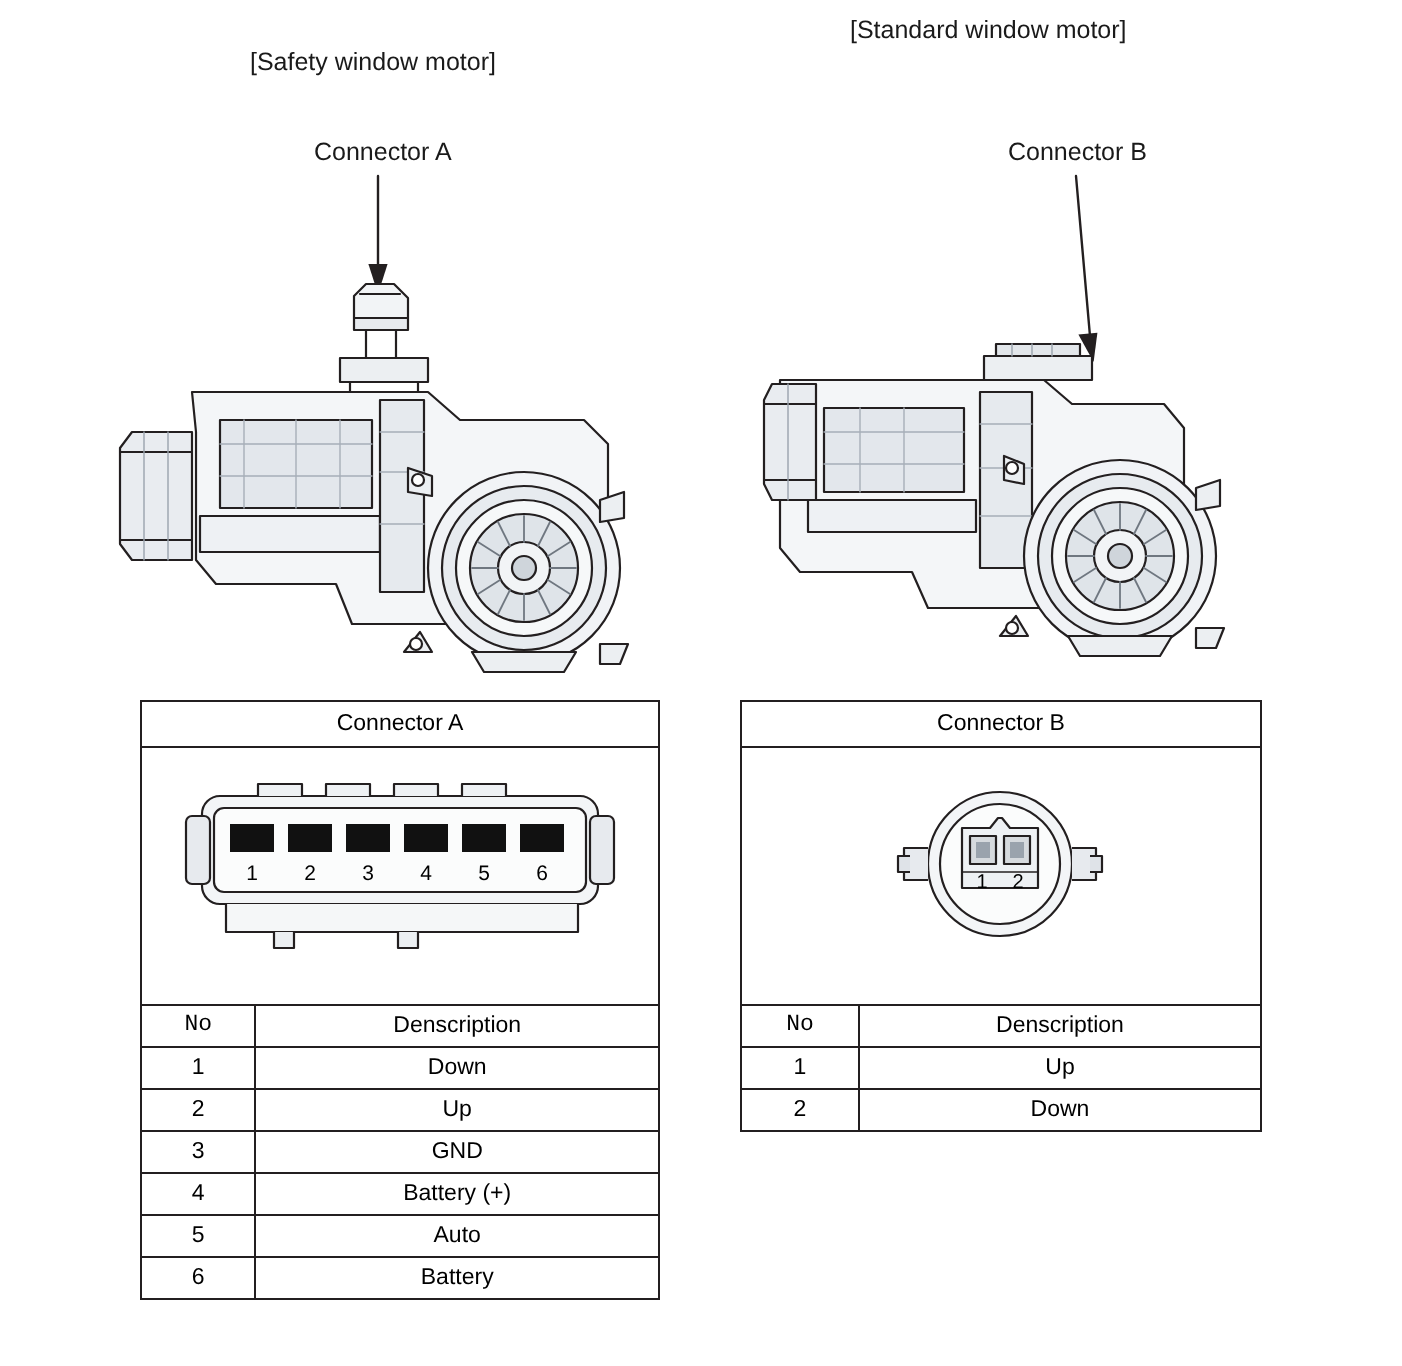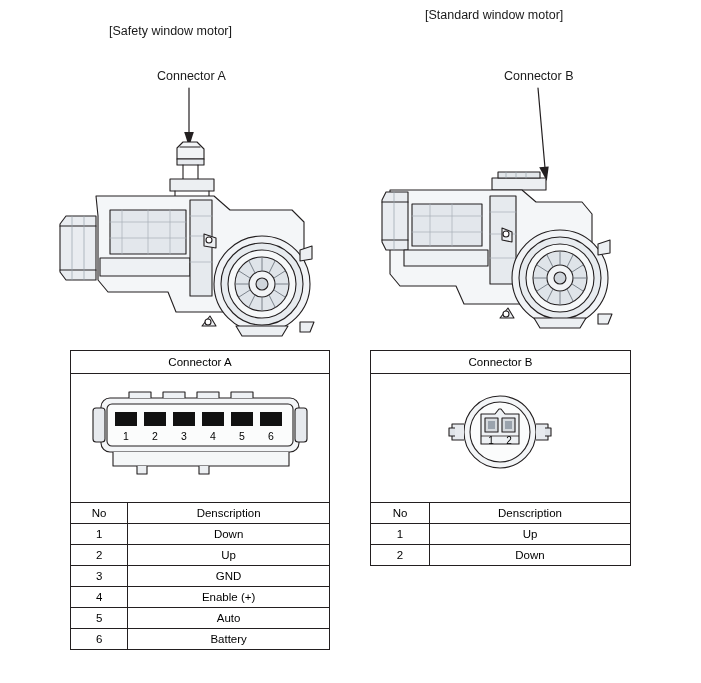--- a/index.html
+++ b/index.html
@@ -21,21 +21,21 @@
     height: 683px;
   }
 
   
   .caption {
     position: absolute;
     font-size: 12.5px;
     color: #1a1a1a;
     white-space: nowrap;
   }
-  #caption-left  { left: 109px; top: 24px; }
+  #caption-left  { left: 125px; top: 24px; }
   #caption-right { left: 425px; top: 8px; }
 
   
   .callout-label {
     position: absolute;
     font-size: 12.5px;
     color: #1a1a1a;
     white-space: nowrap;
   }
   #callout-a { left: 157px; top: 69px; }
@@ -69,21 +69,21 @@
   .conn-table .title-cell {
     height: 22px;
     line-height: 22px;
     font-size: 11.5px;
   }
   .conn-table .img-cell {
     height: 128px;
     padding: 0;
     position: relative;
   }
-  .col-no   { width: 56px; }
+  .col-no   { width: 56px; font-family: Liberation Mono, monospace; }
   .col-desc { width: 200px; }
 
   #table-a { left: 70px; top: 350px; }
   #table-b { left: 370px; top: 350px; }
   #table-b .col-no   { width: 58px; }
   #table-b .col-desc { width: 200px; }
 
   .pin-img-wrap {
     position: relative;
     width: 100%;
@@ -275,21 +275,21 @@
     <tr>
       <td>2</td>
       <td>Up</td>
     </tr>
     <tr>
       <td>3</td>
       <td>GND</td>
     </tr>
     <tr>
       <td>4</td>
-      <td>Enable (+)</td>
+      <td>Battery (+)</td>
     </tr>
     <tr>
       <td>5</td>
       <td>Auto</td>
     </tr>
     <tr>
       <td>6</td>
       <td>Battery</td>
     </tr>
   </tbody>

